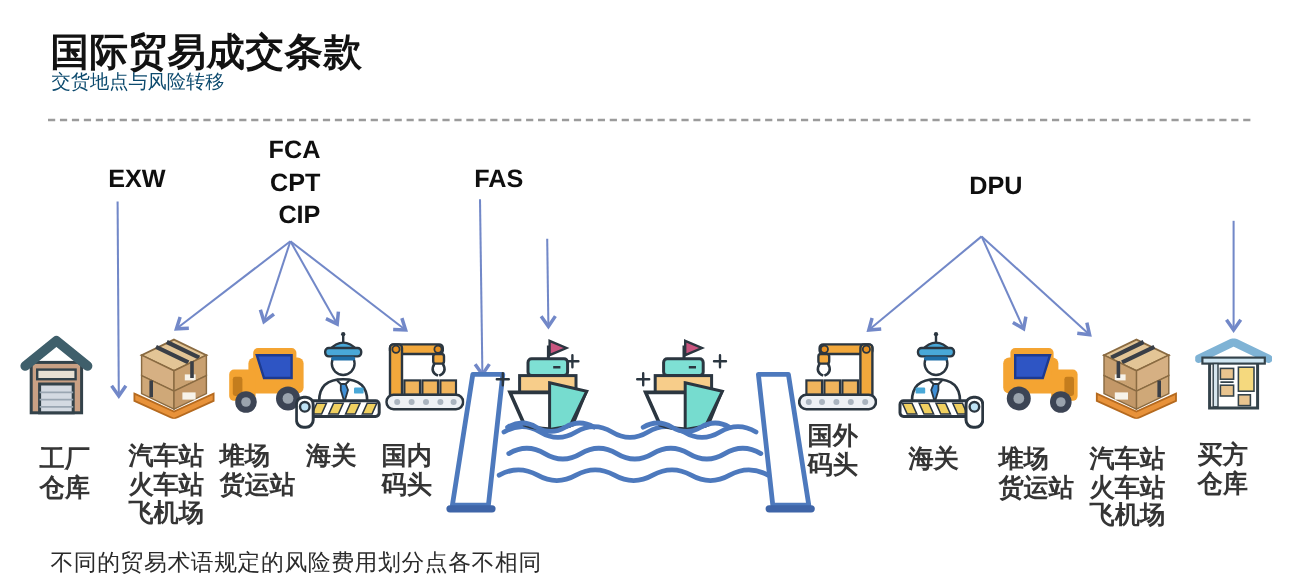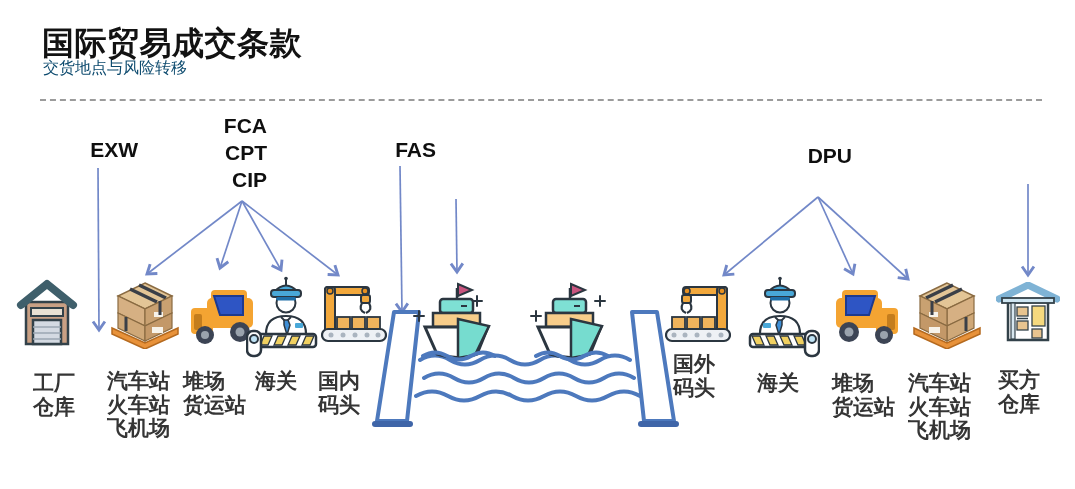--- a/index.html
+++ b/index.html
@@ -64,20 +64,21 @@
 码头</div>
   <div class="abs loc" id="l-customs-r">海关</div>
   <div class="abs loc" id="l-yard-r">堆场
 货运站</div>
   <div class="abs loc" id="l-station-r">汽车站
 火车站
 飞机场</div>
   <div class="abs loc" id="l-buyer">买方
 仓库</div>
 
+  <div class="abs footer">不同的贸易术语规定的风险费用划分点各不相同</div>
 
   <svg class="layer" width="1075" height="489" viewBox="0 0 1075 489">
     <defs>
       <marker id="ah" markerWidth="10" markerHeight="10" refX="6.5" refY="5" orient="auto">
         <path d="M1.5,1.5 L6.5,5 L1.5,8.5" fill="none" stroke="#7288c8" stroke-width="1.7"></path>
       </marker>
     </defs>
     <g stroke="#7288c8" stroke-width="1.7" fill="none">
       <line x1="98" y1="168" x2="99" y2="330" marker-end="url(#ah)"></line>
       <g>

